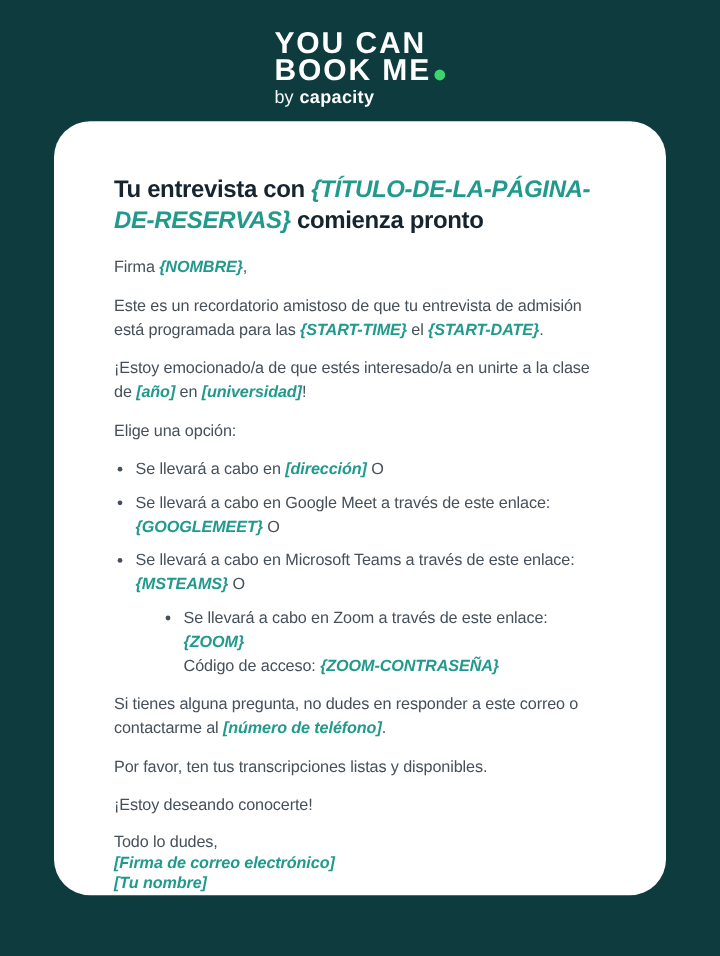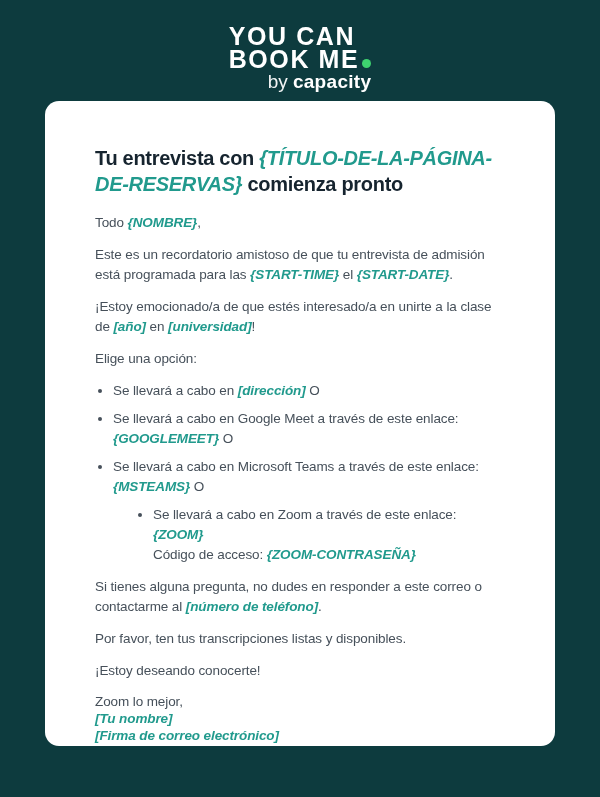--- a/index.html
+++ b/index.html
@@ -33,34 +33,34 @@
   .logo-dot {
     display: inline-block;
     width: 9px;
     height: 9px;
     border-radius: 50%;
     background: var(--logo-green, #3ed36f);
     margin-left: 3px;
   }
   .logo-byline {
     color: var(--white, #ffffff);
-    font-size: 19px;
+    font-size: 15px;
     line-height: 18px;
-    text-align: right;
+    text-align: left;
     margin-top: 2px;
   }
   .logo-byline .by { font-weight: 400; margin-right: 5px; opacity: 0.95; }
   .logo-byline .brand { font-weight: 700; letter-spacing: 0.3px; }
   
   .card {
     width: 510px;
     height: 645px;
     margin: 10px auto 0 auto;
     background: var(--card, #ffffff);
-    border-radius: 14px;
+    border-radius: 30px;
     padding: 44px 50px 40px 50px;
     overflow: hidden;
   }
   h1 {
     font-size: 20px;
     line-height: 26px;
     letter-spacing: -0.3px;
     font-weight: 700;
     color: var(--heading, #16242f);
     margin-bottom: 16px;
@@ -96,21 +96,21 @@
       <div class="logo-line">YOU CAN</div>
       <div class="logo-line"><span>BOOK ME</span><span class="logo-dot"></span></div>
       <div class="logo-byline"><span class="by">by</span><span class="brand">capacity</span></div>
     </div>
   </header>
 
   <main class="card">
 
     <h1><span>Tu entrevista con </span><span class="accent">{TÍTULO-DE-LA-PÁGINA-DE-RESERVAS}</span><span> comienza pronto</span></h1>
 
-    <p><span>Todo </span><span class="ph">{NOMBRE}</span><span>,</span></p>
+    <p><span>Firma </span><span class="ph">{NOMBRE}</span><span>,</span></p>
 
     <p><span>Este es un recordatorio amistoso de que tu entrevista de admisión está programada para las </span><span class="ph">{START-TIME}</span><span> el </span><span class="ph">{START-DATE}</span><span>.</span></p>
 
     <p><span>¡Estoy emocionado/a de que estés interesado/a en unirte a la clase de </span><span class="ph">[año]</span><span> en </span><span class="ph">[universidad]</span><span>!</span></p>
 
     <p>Elige una opción:</p>
 
     <ul>
       <li><span>Se llevará a cabo en </span><span class="ph">[dirección]</span><span> O</span></li>
       <li><span>Se llevará a cabo en Google Meet a través de este enlace: </span><span class="ph">{GOOGLEMEET}</span><span> O</span></li>
@@ -118,19 +118,19 @@
       <li><span>Se llevará a cabo en Zoom a través de este enlace: </span><span class="ph">{ZOOM}</span><br><span>Código de acceso: </span><span class="ph">{ZOOM-CONTRASEÑA}</span></li>
     </ul>
 
     <p><span>Si tienes alguna pregunta, no dudes en responder a este correo o contactarme al </span><span class="ph">[número de teléfono]</span><span>.</span></p>
 
     <p>Por favor, ten tus transcripciones listas y disponibles.</p>
 
     <p>¡Estoy deseando conocerte!</p>
 
     <div class="signature">
-      <div>Zoom lo mejor,</div>
+      <div>Todo lo dudes,</div>
+      <div class="ph">[Firma de correo electrónico]</div>
       <div class="ph">[Tu nombre]</div>
-      <div class="ph">[Firma de correo electrónico]</div>
     </div>
 
   </main>
 </div>
 
 </body></html>

